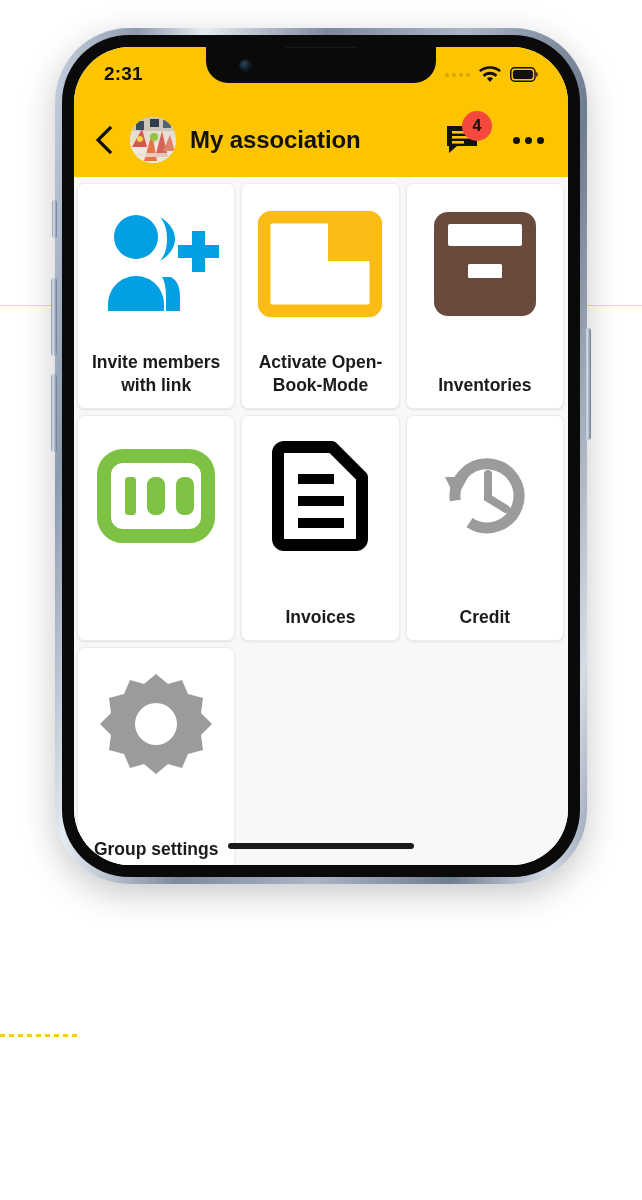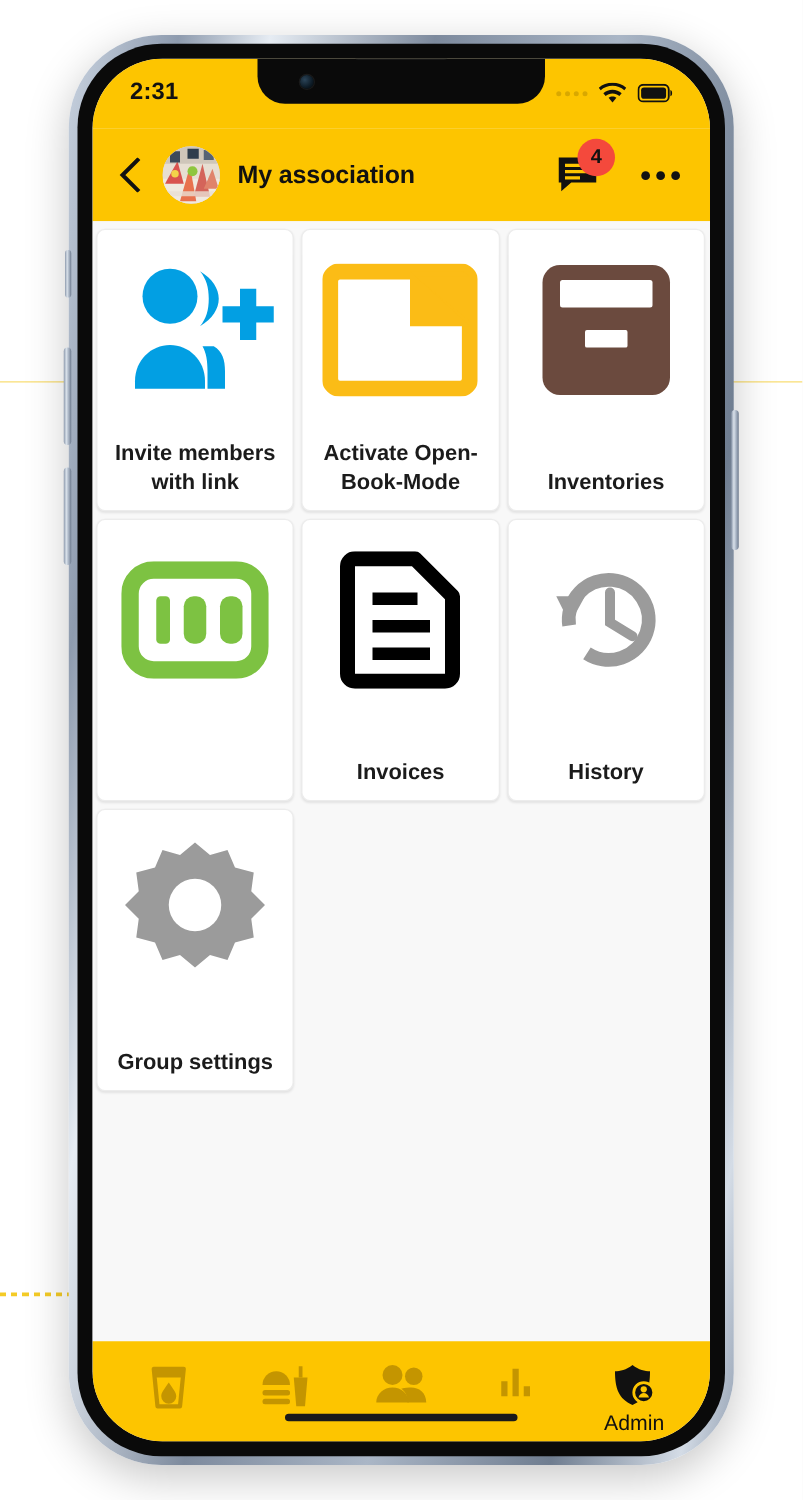--- a/index.html
+++ b/index.html
@@ -13,21 +13,21 @@
 
   
   .guide{position:absolute;height:1px;background:#f2c200;opacity:.55;}
   .guide-l{left:0;width:78px;top:305px;}
   .guide-r{right:0;width:72px;top:305px;}
   .guide-dot{position:absolute;left:0;top:1034px;width:78px;height:3px;
     background:repeating-linear-gradient(to right,#f2c200 0 5px,transparent 5px 9px);opacity:.85;}
 
   
   .phone{
-    position:absolute;left:55px;top:28px;width:532px;height:1144px;
+    position:absolute;left:55px;top:28px;width:532px;height:856px;
     border-radius:74px;
     background:linear-gradient(100deg,#c9d3e0 0%,#8e9bae 12%,#e6ecf3 22%,#7d8a9d 40%,#aab6c6 60%,#6f7d90 80%,#d4dce6 94%,#93a0b2 100%);
     box-shadow:0 10px 34px rgba(0,0,0,.22);
   }
   .phone-inner{
     position:absolute;left:7px;top:7px;right:7px;bottom:7px;
     border-radius:67px;background:#0a0a0a;
   }
   .screen{
     position:absolute;left:12px;top:12px;right:12px;bottom:12px;
@@ -70,21 +70,21 @@
     height:74px;background:#FDC500;display:flex;align-items:center;
     padding:0 20px 0 16px;box-sizing:border-box;gap:12px;
   }
   .back-btn{width:28px;height:28px;display:flex;align-items:center;justify-content:center;cursor:pointer;}
   .avatar{
     width:46px;height:46px;border-radius:50%;flex:0 0 46px;overflow:hidden;position:relative;
     background:#d8cfc4;
   }
   .avatar .ph{position:absolute;inset:0;}
   .title{
-    flex:1;font-size:20px;font-weight:700;color:#111;letter-spacing:-.1px;margin-left:2px;
+    flex:1;font-size:24px;font-weight:700;color:#111;letter-spacing:-.1px;margin-left:2px;
   }
   .chat-wrap{position:relative;width:36px;height:34px;margin-right:16px;cursor:pointer;}
   .badge{
     position:absolute;right:-11px;top:-12px;min-width:30px;height:30px;border-radius:50%;
     background:#F4493C;color:#111;font-size:16px;font-weight:600;
     display:flex;align-items:center;justify-content:center;box-sizing:border-box;
   }
   .dots-btn{display:flex;gap:5px;align-items:center;cursor:pointer;padding:4px;}
   .dots-btn i{width:7px;height:7px;border-radius:50%;background:#111;display:block;}
 
@@ -267,21 +267,21 @@
 
 
           <div class="tile">
             <div class="tile-ico">
               <svg width="116" height="110" viewBox="0 0 116 110">
                 <path d="M28 55a32 32 0 1 1 11 24" fill="none" stroke="#9B9B9B" stroke-width="11" stroke-linecap="butt" transform="rotate(-8 60 55)"></path>
                 <path d="M41 36 L18 36 L29 58 Z" fill="#9B9B9B"></path>
                 <path d="M61 33v24l18 11" fill="none" stroke="#9B9B9B" stroke-width="8" stroke-linecap="round"></path>
               </svg>
             </div>
-            <div class="tile-lbl">History</div>
+            <div class="tile-lbl">Credit</div>
           </div>
 
           <div class="tile">
             <div class="tile-ico">
               <svg width="112" height="112" viewBox="0 0 112 112">
                 <path d="M56 2 L68 12 L82 8 L88 22 L103 26 L101 41 L112 52 L101 63 L103 78 L88 82 L82 96 L68 92 L56 102 L44 92 L30 96 L24 82 L9 78 L11 63 L0 52 L11 41 L9 26 L24 22 L30 8 L44 12 Z" fill="#9B9B9B"></path>
                 <circle cx="56" cy="52" r="21" fill="#fff"></circle>
               </svg>
             </div>
             <div class="tile-lbl">Group settings</div>

